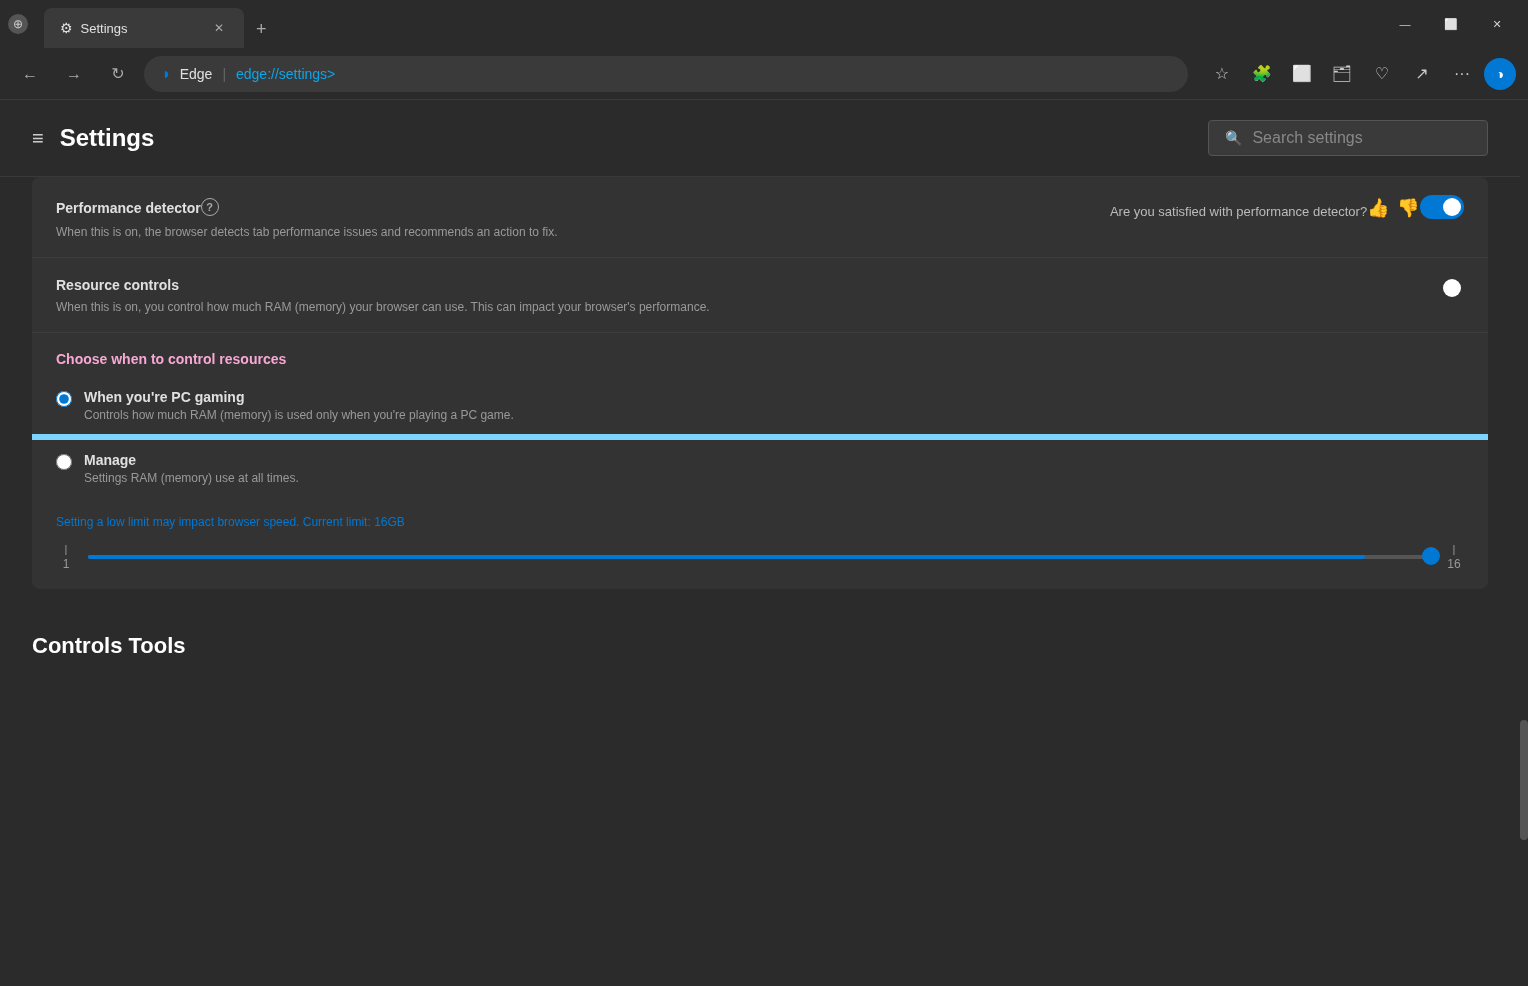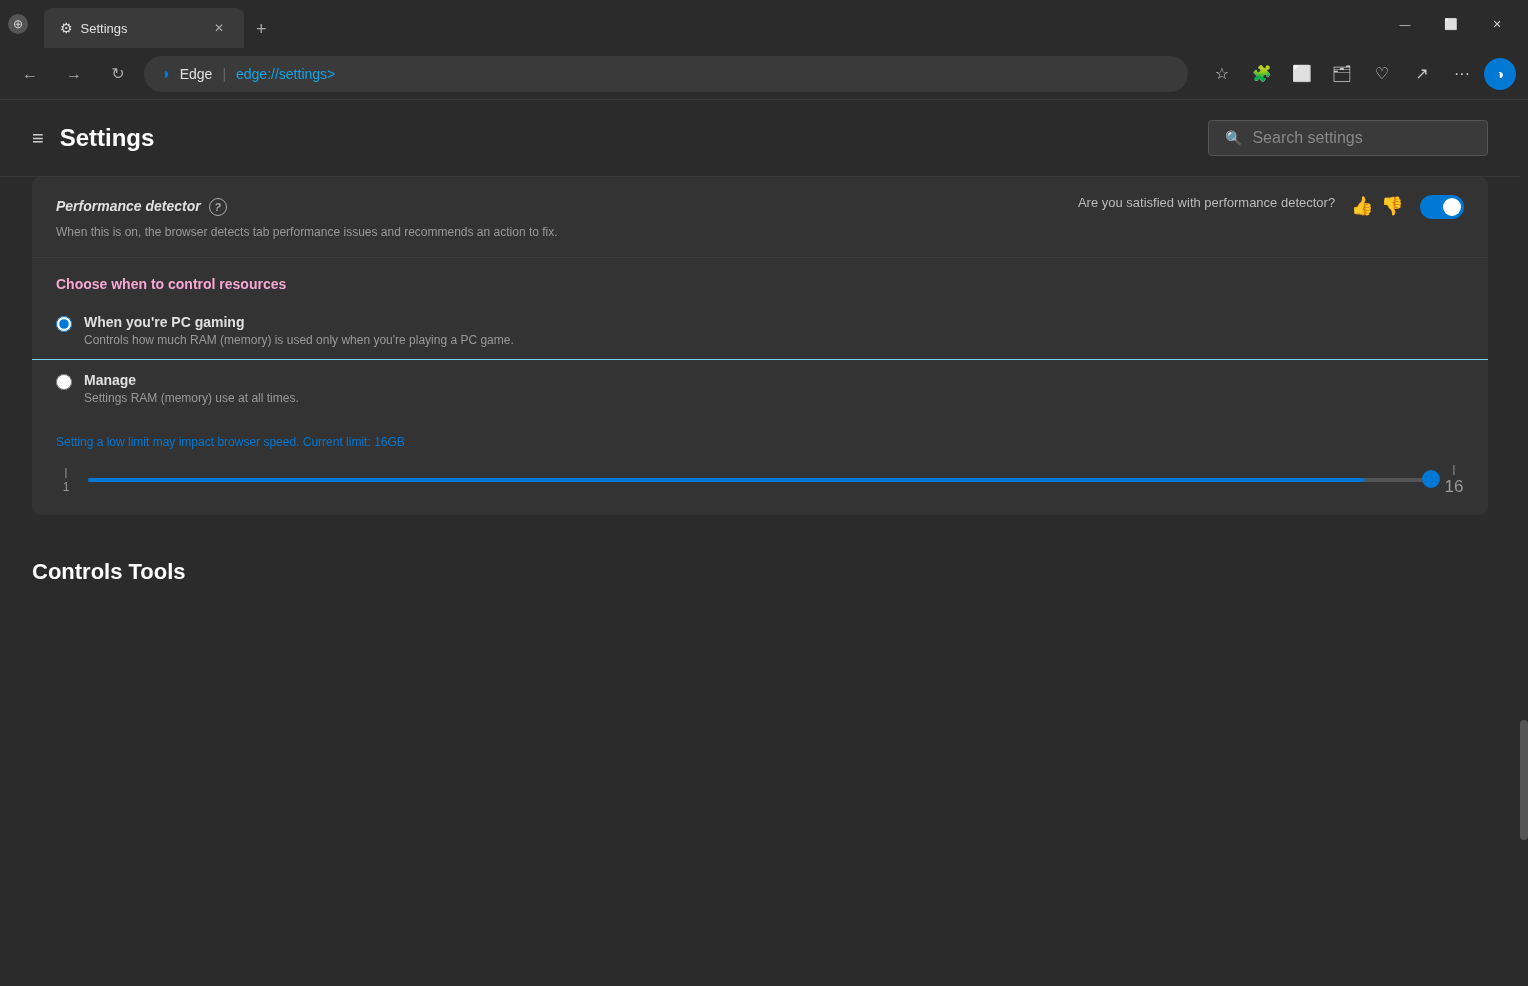--- a/index.html
+++ b/index.html
@@ -253,23 +253,22 @@
       display: flex;
       align-items: center;
       width: 100%;
     }
 
     .setting-label {
       font-size: 14px;
       font-weight: 600;
       color: #e0e0e0;
       display: flex;
-      align-items: flex-start;
-      gap: 8px;
-      font-style: italic;
+      align-items: flex-end;
+      gap: 0;
     }
     .help-icon {
       width: 18px;
       height: 18px;
       border-radius: 50%;
       border: 1.5px solid #aaa;
       display: flex;
       align-items: center;
       justify-content: center;
       font-size: 11px;
@@ -279,22 +278,21 @@
     }
     .setting-description {
       font-size: 12px;
       color: #999;
       margin-top: 6px;
     }
 
     .feedback-section {
       margin-left: auto;
       display: flex;
-      align-items: flex-start;
-      gap: 16px;
+      align-items: flex-end;
     }
     .feedback-text {
       font-size: 13px;
       color: #bbb;
     }
     .feedback-icons {
       display: flex;
       gap: 8px;
     }
     .feedback-btn {
@@ -337,21 +335,21 @@
     .subsection-title {
       font-size: 14px;
       font-weight: 600;
       color: #f9a8d4;
       padding: 18px 24px 10px 24px;
     }
 
     
     .radio-row {
       padding: 12px 24px;
-      border-bottom: 1px solid #7dd3fc;
+      border-bottom: 6px solid #7dd3fc;
     }
     .radio-label {
       display: flex;
       align-items: flex-start;
       gap: 12px;
       cursor: pointer;
     }
     .radio-input {
       margin-top: 2px;
       width: 16px;
@@ -420,21 +418,21 @@
       border-radius: 50%;
       border: 2px solid #0078d4;
       cursor: pointer;
     }
     .slider-tick-left {
       font-size: 12px;
       color: #999;
       text-align: center;
     }
     .slider-tick-right {
-      font-size: 17px;
+      font-size: 12px;
       color: #999;
       text-align: right;
     }
 
     
     .dev-section-title {
       font-size: 22px;
       font-weight: 600;
       color: #ffffff;
       padding: 28px 0 16px 0;
@@ -520,20 +518,34 @@
               </div>
               <label class="toggle">
                 <input type="checkbox" checked="" style="">
                 <span class="toggle-slider"></span>
               </label>
             </div>
           </div>
           <div class="setting-description">When this is on, the browser detects tab performance issues and recommends an action to fix.</div>
         </div>
 
+        <div class="setting-row">
+          <div class="setting-row-header">
+            <div class="setting-label">
+              <span>Resource controls</span>
+            </div>
+            <div style="margin-left: auto;">
+              <label class="toggle">
+                <input type="checkbox" checked="" style="">
+                <span class="toggle-slider"></span>
+              </label>
+            </div>
+          </div>
+          <div class="setting-description">When this is on, you control how much RAM (memory) your browser can use. This can impact your browser's performance.</div>
+        </div>
 
         <div class="subsection-title">Choose when to control resources</div>
 
         <div class="radio-row">
           <label class="radio-label">
             <input class="radio-input" type="radio" name="resource-timing" checked="" style="">
             <div class="radio-text-group">
               <span class="radio-name">When you're PC gaming</span>
               <span class="radio-desc">Controls how much RAM (memory) is used only when you're playing a PC game.</span>
             </div>

